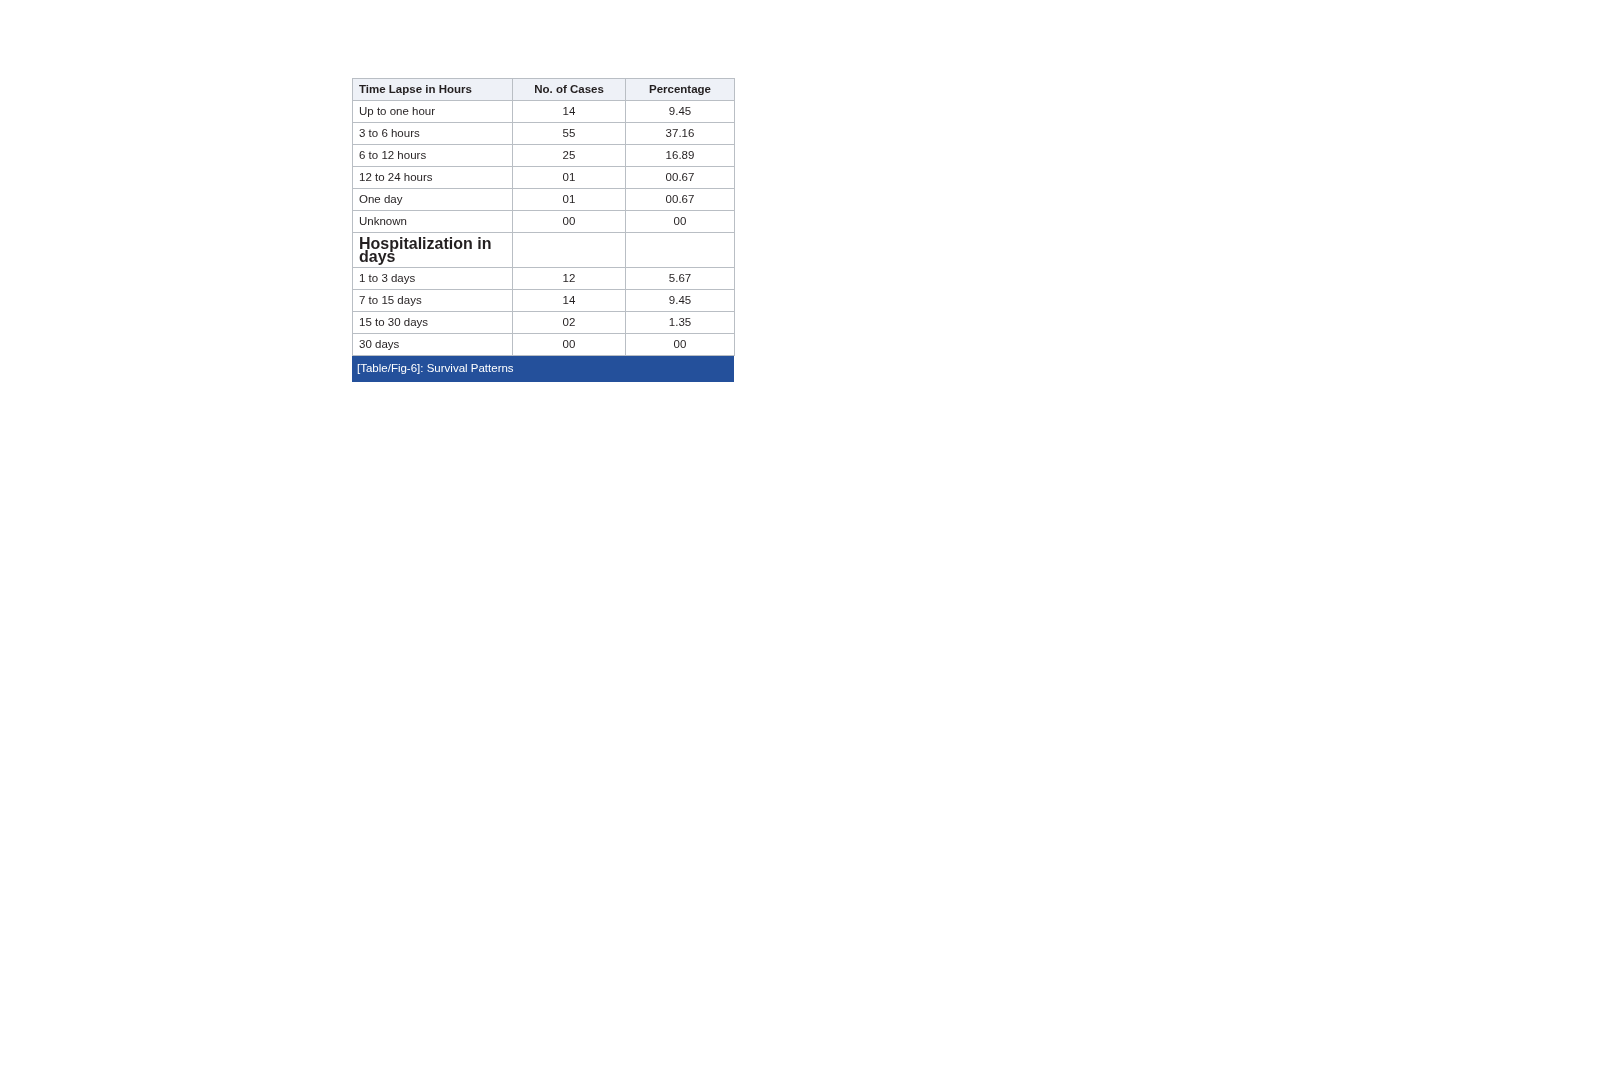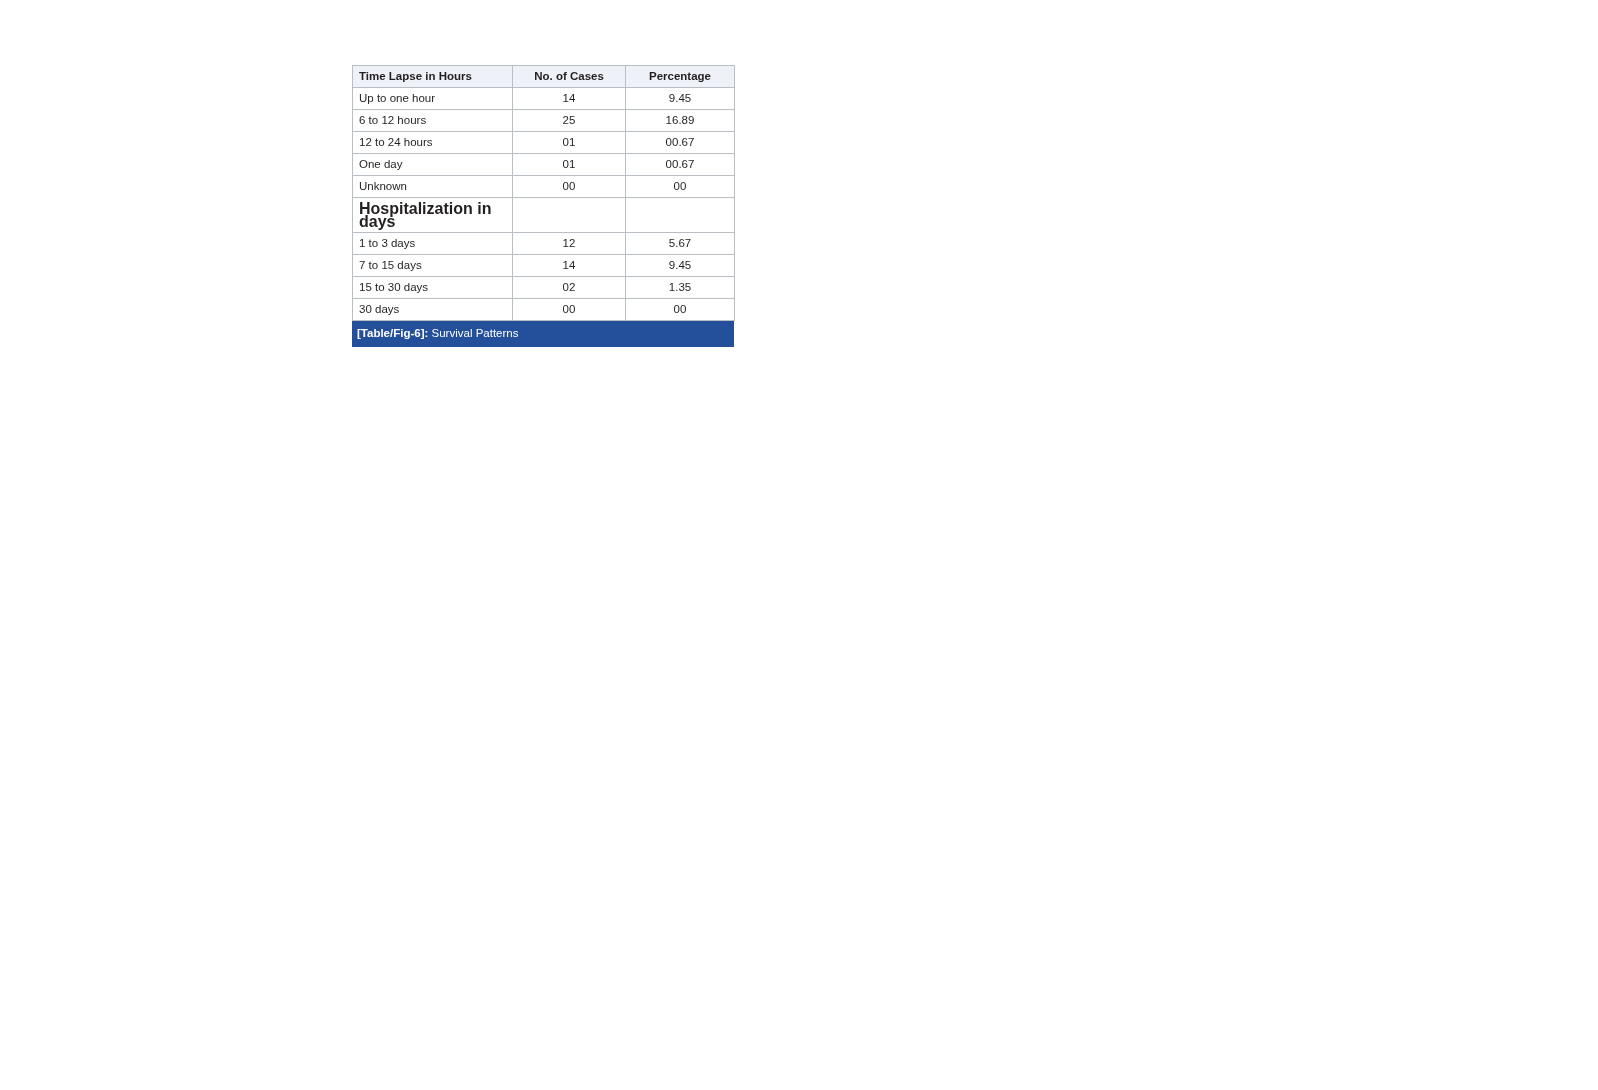--- a/index.html
+++ b/index.html
@@ -9,21 +9,21 @@
   }
   body {
     width: 1598px;
     height: 1090px;
     font-family: "Liberation Sans", sans-serif;
     position: relative;
   }
   .table-wrap {
     position: absolute;
     left: 352px;
-    top: 65px;
+    top: 78px;
     width: 382px;
   }
   table.data-table {
     border-collapse: collapse;
     width: 382px;
     table-layout: fixed;
   }
   table.data-table col.c1 { width: 160px; }
   table.data-table col.c2 { width: 113px; }
   table.data-table col.c3 { width: 109px; }
@@ -70,21 +70,21 @@
     color: #ffffff;
     font-size: 11.5px;
     padding: 5px 0 6px 4px;
     width: 382px;
     box-sizing: border-box;
     border: 1px solid #24509b;
     border-top: none;
     line-height: 14px;
   }
   .caption b {
-    font-weight: bold;
+    font-weight: normal;
   }
   .caption .cap-text {
     font-weight: normal;
     margin-top: 12px;
   }
 </style>
 </head>
 <body>
 
 <div class="table-wrap">
@@ -99,20 +99,25 @@
         <th class="left">Time Lapse in Hours</th>
         <th>No. of Cases</th>
         <th>Percentage</th>
       </tr>
     </thead>
     <tbody>
       <tr>
         <td class="label">Up to one hour</td>
         <td class="num">14</td>
         <td class="num">9.45</td>
+      </tr>
+      <tr>
+        <td class="label">3 to 6 hours</td>
+        <td class="num">55</td>
+        <td class="num">37.16</td>
       </tr>
       <tr>
         <td class="label">6 to 12 hours</td>
         <td class="num">25</td>
         <td class="num">16.89</td>
       </tr>
       <tr>
         <td class="label">12 to 24 hours</td>
         <td class="num">01</td>
         <td class="num">00.67</td>

